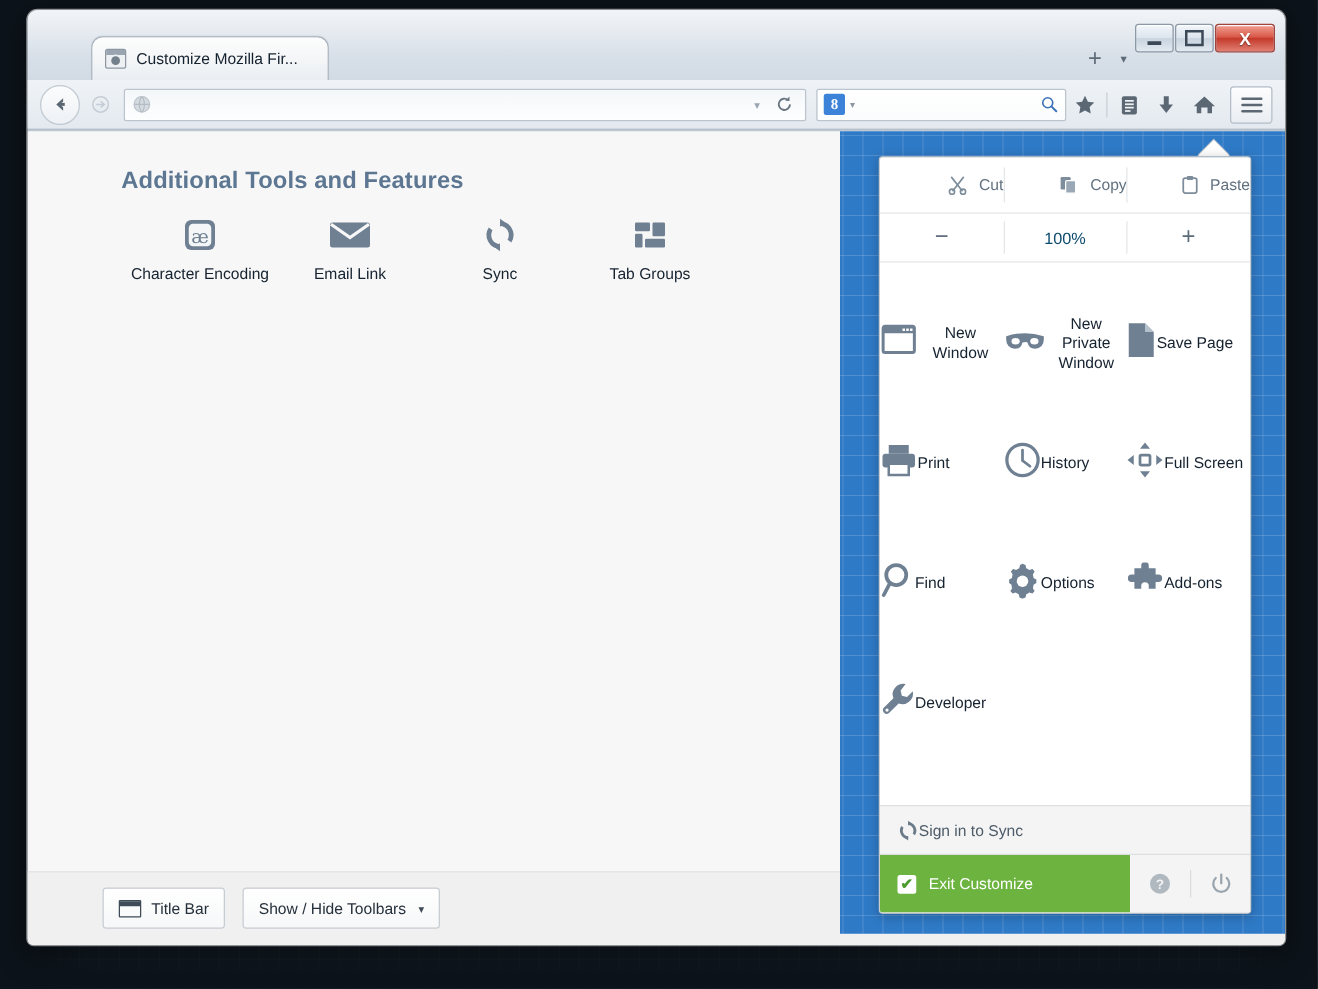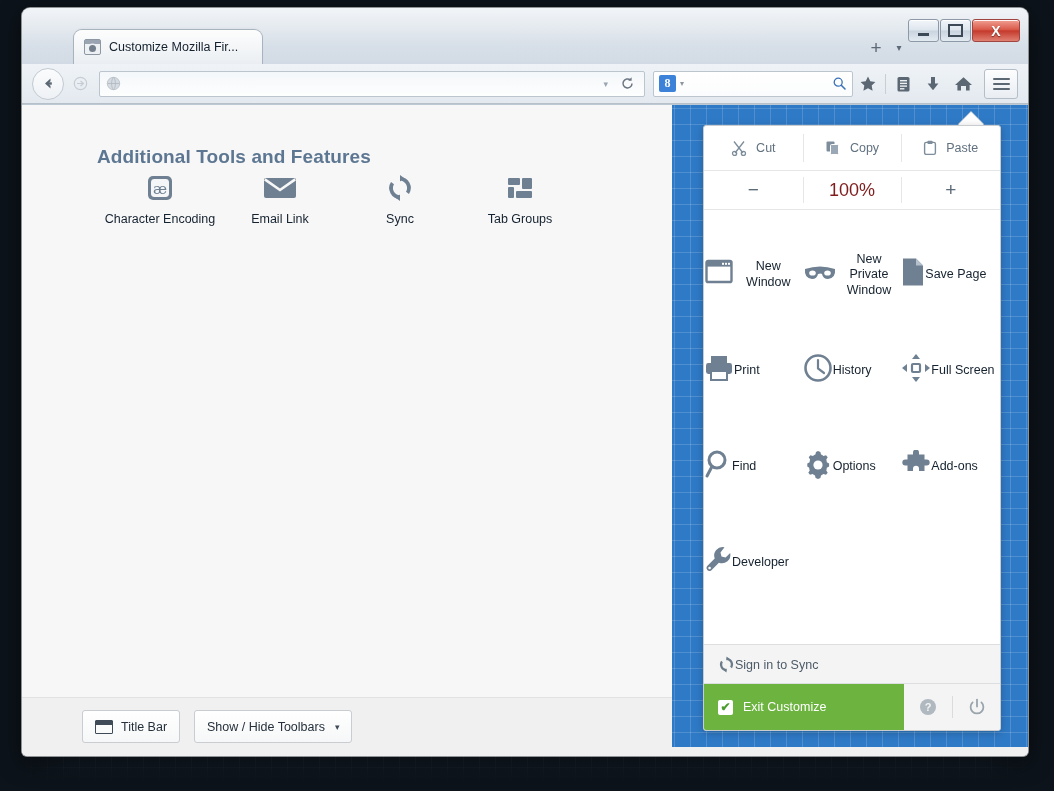--- a/index.html
+++ b/index.html
@@ -153,21 +153,21 @@
     display:flex;flex-direction:column;align-items:center;justify-content:center;gap:3px;
     box-shadow:inset 0 1px 0 #fff;
   }
   .hamburger-line{width:17px;height:2px;background:#5b6773;border-radius:1px;}
   
   #customize-area{
     position:absolute;left:0;top:97px;right:0;bottom:0;
     background:#f7f7f7;
   }
   #palette-title{
-    position:absolute;left:75px;top:28px;
+    position:absolute;left:75px;top:16px;
     font-size:19px;color:#5d7792;letter-spacing:.1px;
   }
   #palette-grid{
     position:absolute;left:78px;top:62px;width:520px;
     display:flex;flex-wrap:wrap;
   }
   .palette-item{
     width:120px;height:72px;display:flex;flex-direction:column;
     align-items:center;justify-content:flex-start;padding-top:4px;box-sizing:border-box;
   }
@@ -218,30 +218,30 @@
   #panel-arrow{
     position:absolute;left:936px;top:104px;width:0;height:0;
     border-left:13px solid transparent;border-right:13px solid transparent;
     border-bottom:13px solid #fff;
     filter:drop-shadow(0 -1px 0 #c9ccce);
   }
   #panel-edit-row{
     display:flex;height:44px;border-bottom:1px solid #e4e6e7;
   }
   .edit-cell{
-    flex:1 1 0;display:flex;align-items:center;justify-content:center;gap:9px;
+    flex:1 1 0;display:flex;align-items:center;justify-content:flex-end;gap:9px;
     font-size:12.5px;color:#61717f;position:relative;
   }
   .edit-cell + .edit-cell:before{
     content:"";position:absolute;left:0;top:8px;bottom:8px;width:1px;background:#e4e6e7;
   }
   #panel-zoom-row{display:flex;height:38px;border-bottom:1px solid #e4e6e7;}
   .zoom-cell{
     flex:1 1 0;display:flex;align-items:center;justify-content:center;
-    font-size:18px;color:#7f1d1d;position:relative;
+    font-size:13px;color:#0c4a6e;position:relative;
   }
   .zoom-cell.sign{font-size:19px;color:#5b6b78;}
   .zoom-cell + .zoom-cell:before{
     content:"";position:absolute;left:0;top:6px;bottom:6px;width:1px;background:#e4e6e7;
   }
   #panel-grid{
     display:flex;flex-wrap:wrap;padding:8px 0 0 0;height:456px;box-sizing:border-box;
     align-content:flex-start;
   }
   .panel-item{

